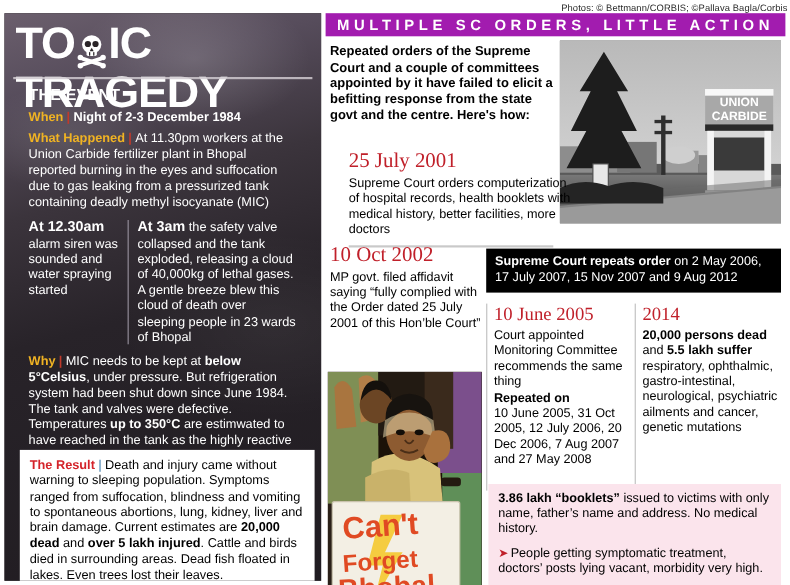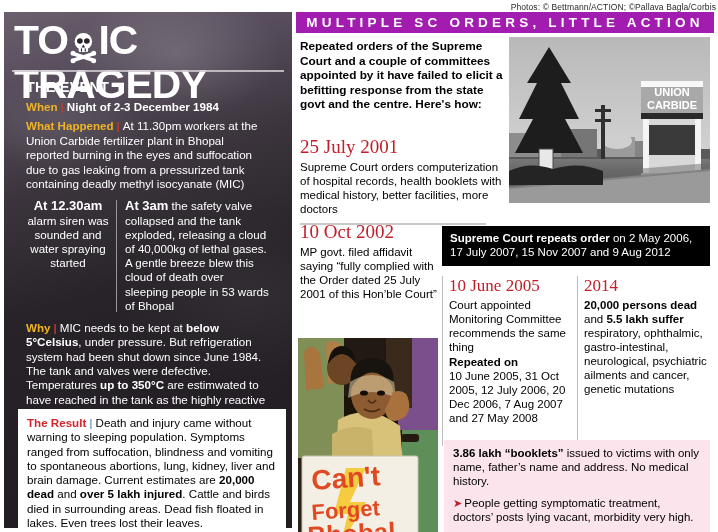--- a/index.html
+++ b/index.html
@@ -32,21 +32,21 @@
   .rule-white{height:2px;background:#cfc9cf;margin:2px 8px 0 8px;opacity:.85;}
 
   .lp{padding:0 22px;color:#ffffff;}
   h2.section{font-size:14.5px;font-weight:bold;margin:7px 0 5px 0;color:#fff;letter-spacing:.2px;}
   .kv{font-size:11.6px;line-height:14.4px;margin:0 0 5px 0;color:#ffffff;}
   .lbl-y{color:#f0b323;font-weight:bold;}
   .sep{color:#c0392b;font-weight:bold;padding:0 3px;}
   .bold{font-weight:bold;}
 
   .twocol{display:flex;margin:8px 0 2px 0;}
-  .tc-l{width:84px;font-size:11.6px;line-height:14.2px;padding-right:6px;text-align:center;}
+  .tc-l{width:84px;font-size:11.6px;line-height:14.2px;padding-right:6px;}
   .tc-div{width:1px;background:#9a93a0;margin:1px 8px 1px 0;}
   .tc-r{flex:1;font-size:11.6px;line-height:14.2px;}
   .hd-b{font-weight:bold;font-size:13px;}
 
   .why{font-size:11.6px;line-height:14.3px;margin-top:8px;}
 
   .resultbox{position:absolute;left:14px;top:397px;width:268px;background:#ffffff;
              padding:7px 9px 9px 9px;box-sizing:border-box;color:#000;}
   .resultbox .txt{font-size:11.6px;line-height:14.3px;}
   .lbl-r{color:#d4232a;font-weight:bold;}
@@ -65,21 +65,21 @@
   .photo1{position:absolute;left:213px;top:4px;width:201px;height:166px;background:#111;
           overflow:hidden;}
   .photo2{position:absolute;left:2px;top:305px;width:140px;height:215px;background:#2b1a12;
           overflow:hidden;}
 
   .datehead{font-family:"Liberation Serif",serif;color:#c0202a;font-size:19px;line-height:22px;
             margin:0 0 2px 0;font-weight:normal;}
   .dhsm{font-size:17px;line-height:20px;}
   .bodytxt{font-size:11.5px;line-height:14px;color:#000;}
 
-  .blk2001{position:absolute;left:4px;top:103px;width:204px;}
+  .blk2001{position:absolute;left:21px;top:103px;width:204px;}
   .hrule{height:2px;background:#c9c9c9;margin:7px 0 5px 0;width:186px;}
   .blk2002{position:absolute;left:4px;top:188px;width:138px;}
 
   .scbar{position:absolute;left:146px;top:193px;width:268px;background:#000;color:#fff;
          padding:5px 8px 6px 8px;box-sizing:border-box;font-size:11.5px;line-height:14.3px;}
 
   .col-vr{position:absolute;width:1px;background:#bdbdbd;}
 
   .blk2005{position:absolute;left:153px;top:243px;width:122px;}
   .blk2014{position:absolute;left:288px;top:243px;width:124px;}
@@ -90,21 +90,21 @@
              margin:0 0 3px 0;font-weight:normal;}
   .status p{margin:0;font-size:11.5px;line-height:14.2px;color:#000;}
   .status p.second{margin-top:7px;}
   .arrow{color:#c0202a;font-size:11px;padding-right:2px;}
 </style>
 </head>
 <body>
 
 <div class="page">
 
-  <div class="credits">Photos: © Bettmann/ACTION; ©Pallava Bagla/Corbis</div>
+  <div class="credits">Photos: © Bettmann/CORBIS; ©Pallava Bagla/Corbis</div>
 
   <div class="left">
     <div class="left-inner">
 
       <div class="title-wrap">
         <div class="title"><span>TO</span><span class="skull-slot"><svg class="skull" viewBox="0 0 26 34">
           <ellipse cx="13" cy="9.5" rx="8.6" ry="8.4" fill="#ffffff"></ellipse>
           <rect x="8.4" y="15" width="9.2" height="5" rx="1.6" fill="#ffffff"></rect>
           <circle cx="9.6" cy="9" r="2.8" fill="#2a2428"></circle>
           <circle cx="16.4" cy="9" r="2.8" fill="#2a2428"></circle>
@@ -136,21 +136,21 @@
         </p>
 
         <div class="twocol">
           <div class="tc-l">
             <span class="hd-b">At 12.30am</span><br>
             <span>alarm siren was sounded and water spraying started</span>
           </div>
           <div class="tc-div"></div>
           <div class="tc-r">
             <span class="hd-b">At 3am</span>
-            <span>the safety valve collapsed and the tank exploded, releasing a cloud of 40,000kg of lethal gases. A gentle breeze blew this cloud of death over sleeping people in 53 wards of Bhopal</span>
+            <span>the safety valve collapsed and the tank exploded, releasing a cloud of 40,000kg of lethal gases. A gentle breeze blew this cloud of death over sleeping people in 23 wards of Bhopal</span>
           </div>
         </div>
 
         <p class="why">
           <span class="lbl-y">Why</span><span class="sep">|</span><span>MIC needs to be kept at </span><span class="bold">below 5°Celsius</span><span>, under pressure. But refrigeration system had been shut down since June 1984. The tank and valves were defective.  Temperatures </span><span class="bold">up to 350°C</span><span> are estimwated to have reached in the tank as the highly reactive gas decomposed and created a cocktail of poisonous gases. Finally, the tank exploded.</span>
         </p>
       </div>
 
       <div class="resultbox">
         <div class="txt">

